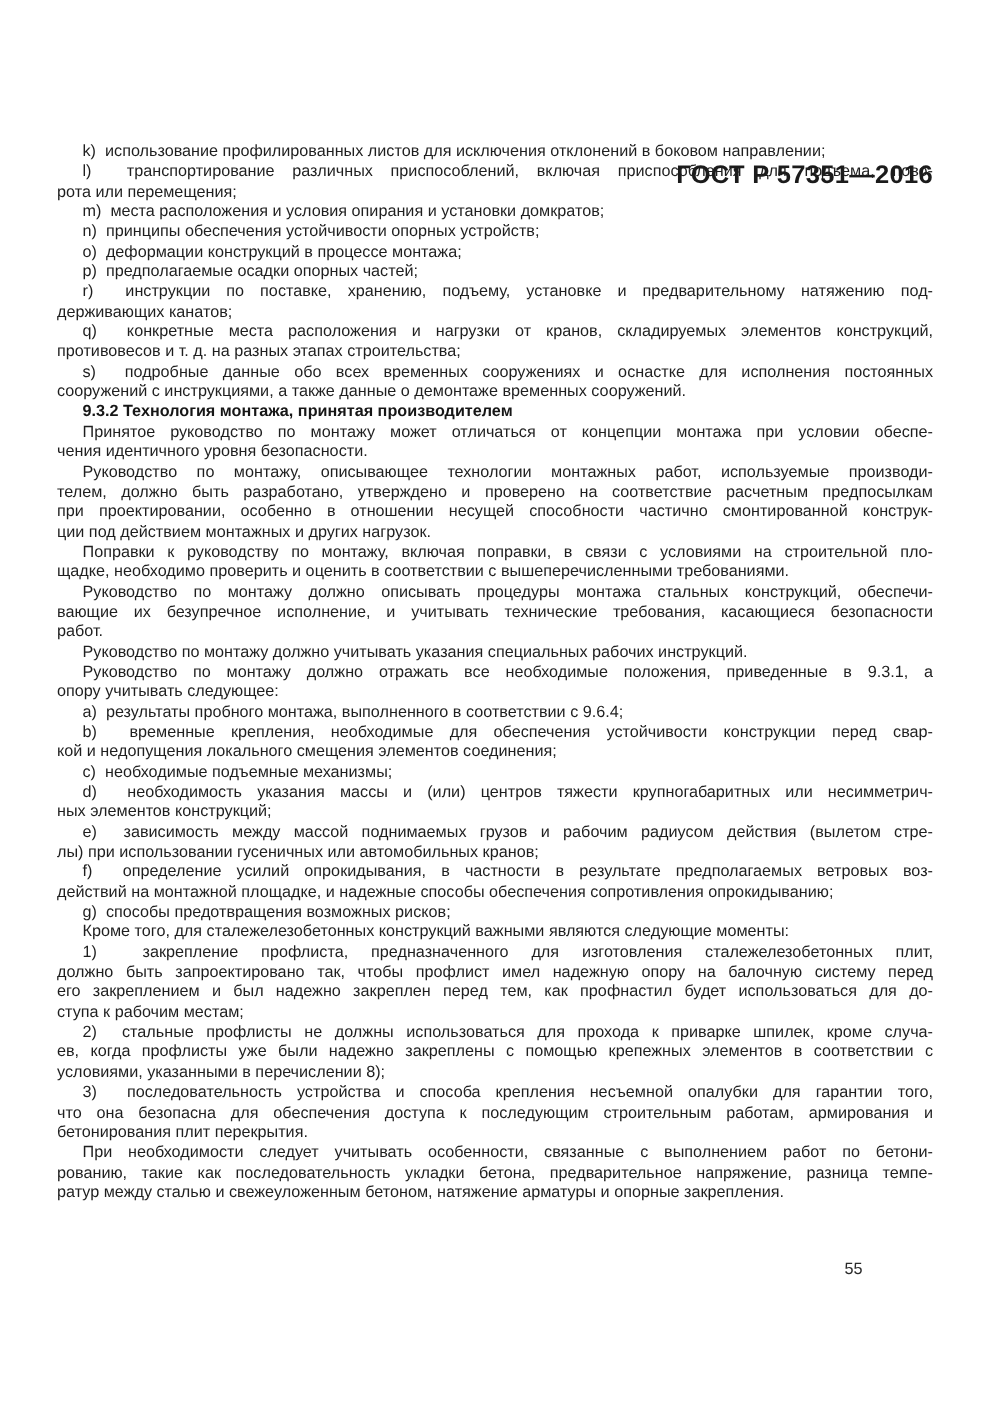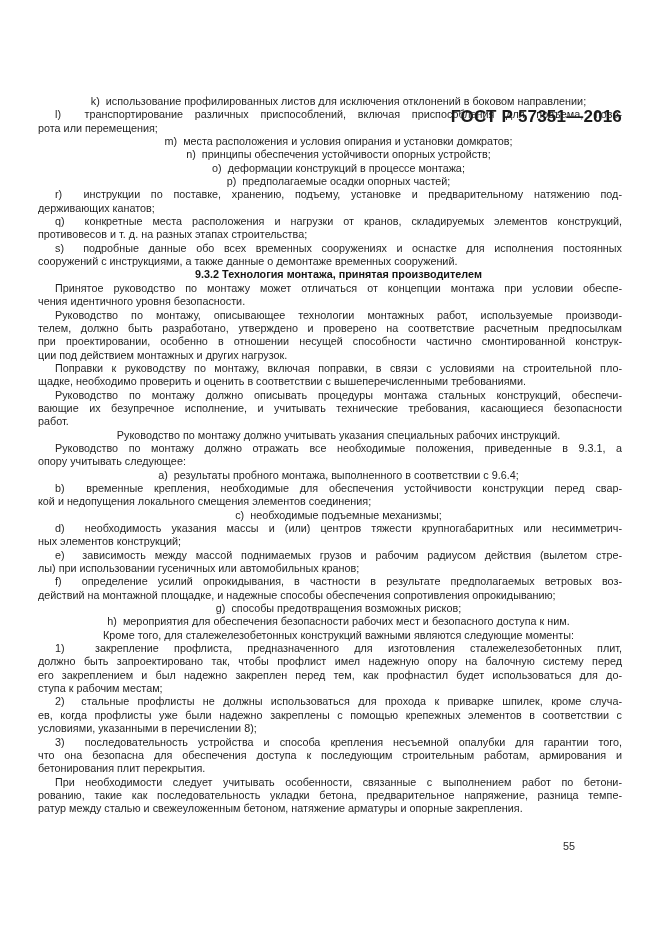--- a/index.html
+++ b/index.html
@@ -33,21 +33,21 @@
     color: #1f1f1f;
   }
   .block { margin: 0; }
   .block.heading { font-weight: bold; color: #161616; }
   .line {
     height: 13.35px;
     line-height: 13.35px;
     overflow: hidden;
     white-space: normal;
   }
-  .line.first { padding-left: 17px; text-align: center; }
+  .line.first { padding-left: 17px; }
   .line.fill {
     text-align: justify;
     text-align-last: justify;
   }
   .page-num {
     position: absolute;
     left: 563px;
     top: 840px;
     font-size: 10.8px;
     color: #2a2a2a;
@@ -139,23 +139,20 @@
         <div class="line first fill">e)&nbsp; зависимость между массой поднимаемых грузов и рабочим радиусом действия (вылетом стре-</div>
         <div class="line">лы) при использовании гусеничных или автомобильных кранов;</div>
       </div>
       <div class="block list-item">
         <div class="line first fill">f)&nbsp; определение усилий опрокидывания, в частности в результате предполагаемых ветровых воз-</div>
         <div class="line">действий на монтажной площадке, и надежные способы обеспечения сопротивления опрокидыванию;</div>
       </div>
       <div class="block list-item">
         <div class="line first">g)&nbsp; способы предотвращения возможных рисков;</div>
       </div>
-      <div class="block list-item">
-        <div class="line first">h)&nbsp; мероприятия для обеспечения безопасности рабочих мест и безопасного доступа к ним.</div>
-      </div>
       <div class="block paragraph">
         <div class="line first">Кроме того, для сталежелезобетонных конструкций важными являются следующие моменты:</div>
       </div>
       <div class="block list-item">
         <div class="line first fill">1)&nbsp; закрепление профлиста, предназначенного для изготовления сталежелезобетонных плит,</div>
         <div class="line fill">должно быть запроектировано так, чтобы профлист имел надежную опору на балочную систему перед</div>
         <div class="line fill">его закреплением и был надежно закреплен перед тем, как профнастил будет использоваться для до-</div>
         <div class="line">ступа к рабочим местам;</div>
       </div>
       <div class="block list-item">

